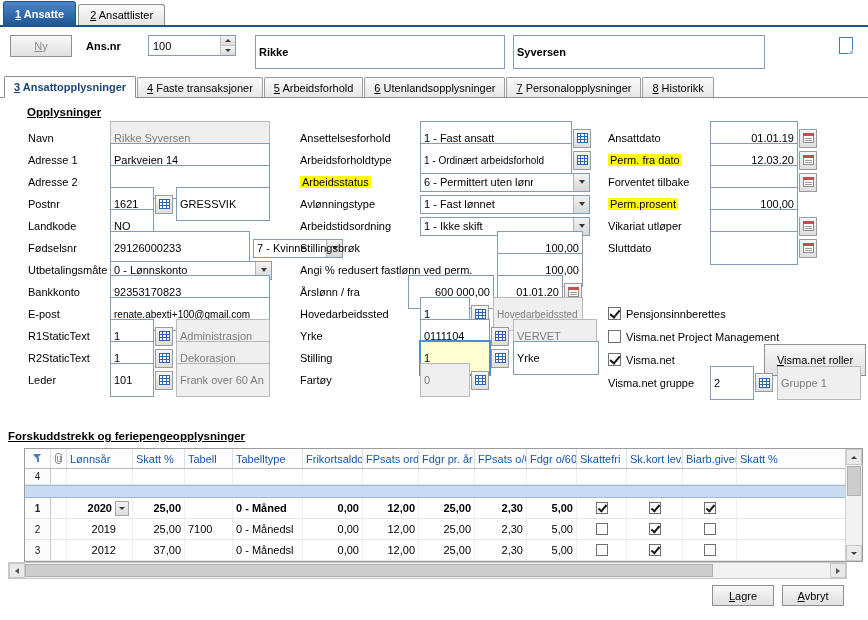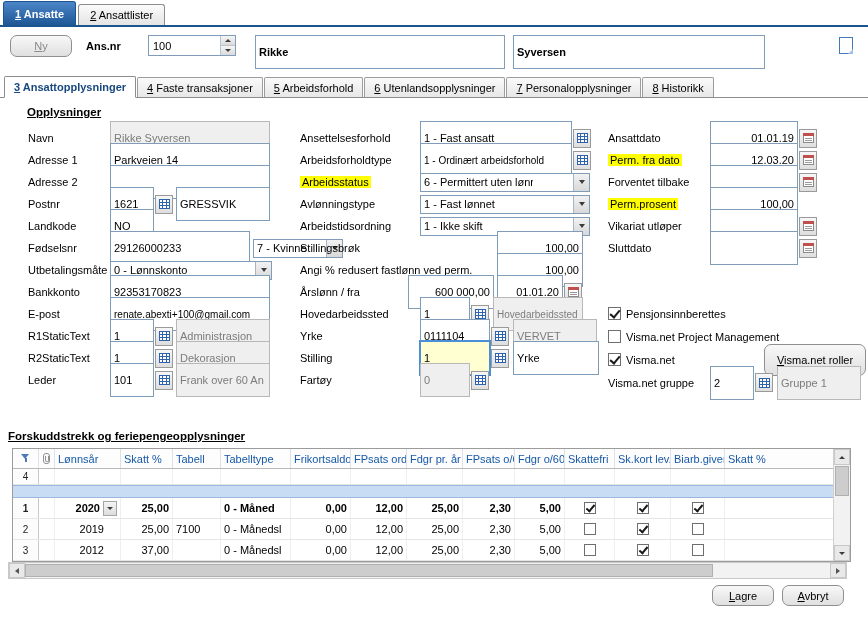--- a/index.html
+++ b/index.html
@@ -13,21 +13,21 @@
   .mtabs { position:absolute; left:0; top:0; width:868px; height:27px; border-bottom:2px solid #1a5591;
            display:flex; align-items:flex-end; padding-left:3px; gap:2px; }
   .mtab { height:21px; padding:0 11px; display:flex; align-items:center; cursor:default;
           border:1px solid #8d8d8d; border-bottom:none; border-radius:3px 3px 0 0;
           background:linear-gradient(#fbfbfb,#e4e4e4); }
   .mtab.active { height:24px; background:linear-gradient(#4c86c8,#1e5796); color:#fff;
                  font-weight:bold; border-color:#1a5591; }
 
   
   .toolbar { position:absolute; left:0; top:31px; width:868px; height:32px; }
-  .btn { border:1px solid #8f8f8f; background:linear-gradient(#f8f8f8,#e0e0e0); border-radius:7px;
+  .btn { border:1px solid #8f8f8f; background:linear-gradient(#f8f8f8,#e0e0e0); border-radius:0;
          font-family:inherit; font-size:11px; display:flex; align-items:center; justify-content:center; }
   .btn-ny { position:absolute; left:10px; top:4px; width:62px; height:22px; color:#8a8a8a; }
   .ansnr-label { position:absolute; left:86px; top:9px; font-weight:bold; }
   .spinner { position:absolute; left:148px; top:4px; width:88px; height:21px;
              border:1px solid #7f9db9; background:#fff; display:flex; }
   .spinner .val { flex:1; display:flex; align-items:center; padding-left:4px; }
   .spin-btns { width:15px; border-left:1px solid #b5c4d4; display:flex; flex-direction:column; }
   .spin-b { flex:1; background:linear-gradient(#f6f6f6,#dadada); border-bottom:1px solid #c2c2c2;
             display:flex; align-items:center; justify-content:center; }
   .spin-b:last-child { border-bottom:none; }
@@ -103,21 +103,21 @@
   .cb { flex:none; width:13px; height:13px; border:1px solid #6f6f6f; background:#fff;
         position:relative; margin-right:5px; }
   .cb.on::after { content:""; position:absolute; left:3px; top:0px; width:4px; height:8px;
                   border-right:2px solid #1a1a1a; border-bottom:2px solid #1a1a1a; transform:rotate(40deg); }
   .cb.sm { width:12px; height:12px; margin:0; }
   .cb.sm.on::after { left:3px; top:0; width:3px; height:7px; }
   .spacerR { height:43px; }
   .roller-btn { margin-left:auto; width:102px; height:32px;justify-content:center; }
 
   
-  .grid { position:absolute; left:12px; top:448px; width:839px; height:114px;
+  .grid { position:absolute; left:24px; top:448px; width:839px; height:114px;
           border:1px solid #9c9c9c; background:#fff; }
   .ghead { display:flex; width:820px; height:20px; border-bottom:1px solid #b9b9b9; background:#fdfdfd; }
   .gh { flex:none; display:flex; align-items:center; padding:0 3px; color:#1758a8;
         border-right:1px solid #dde2ea; overflow:hidden; white-space:nowrap; }
   .gh.ctr { justify-content:center; padding:0; }
   .grow { display:flex; width:820px; height:21px; border-bottom:1px solid #e6e6e6; background:#fff; }
   .grow.emptyrow { height:16px; }
   .grow.bold .gc { font-weight:bold; }
   .gc { flex:none; display:flex; align-items:center; padding:0 3px; border-right:1px solid #efefef;
         overflow:hidden; white-space:nowrap; }

